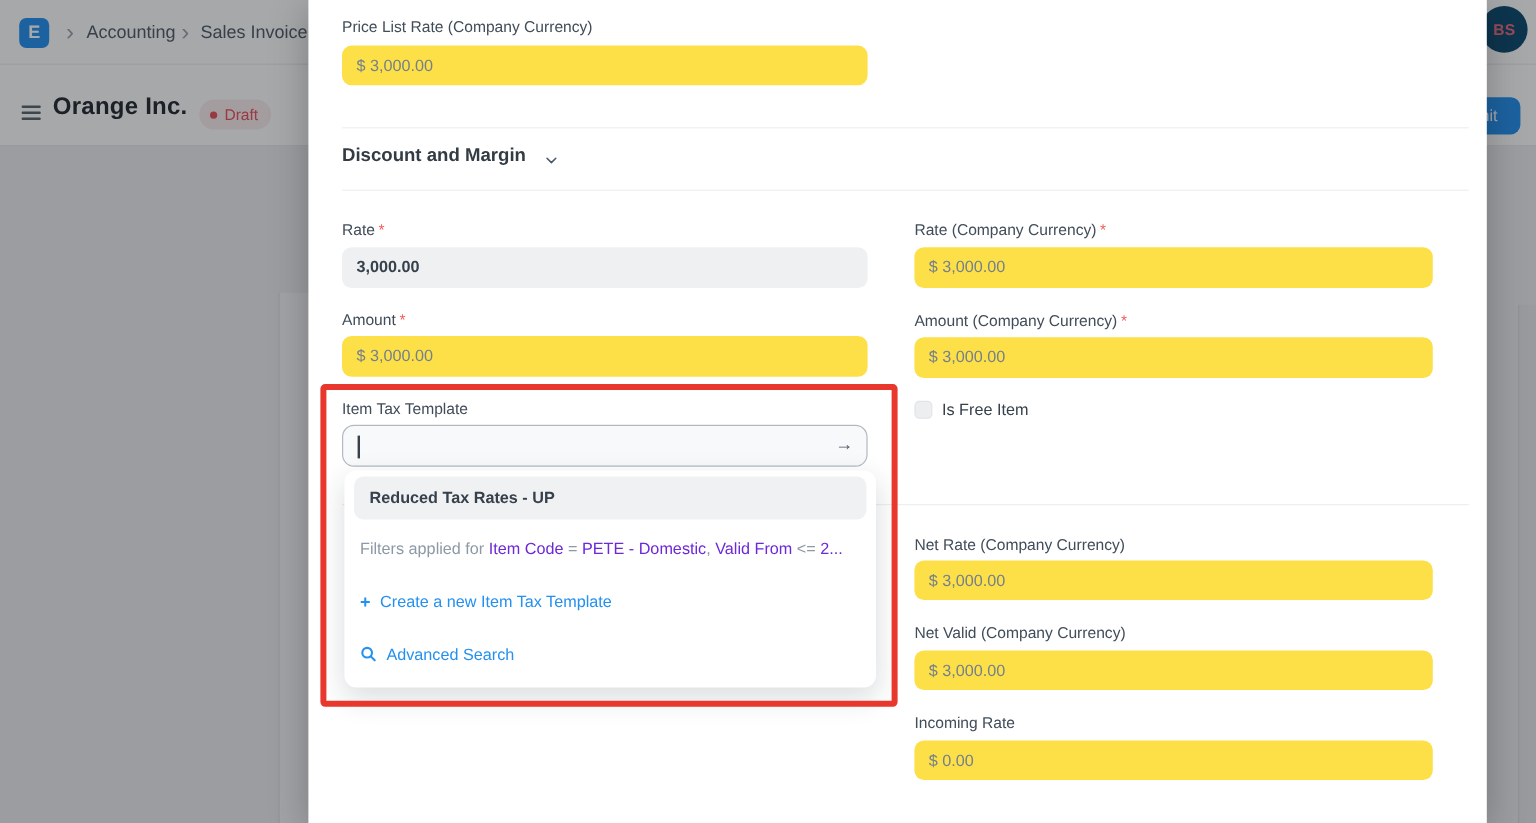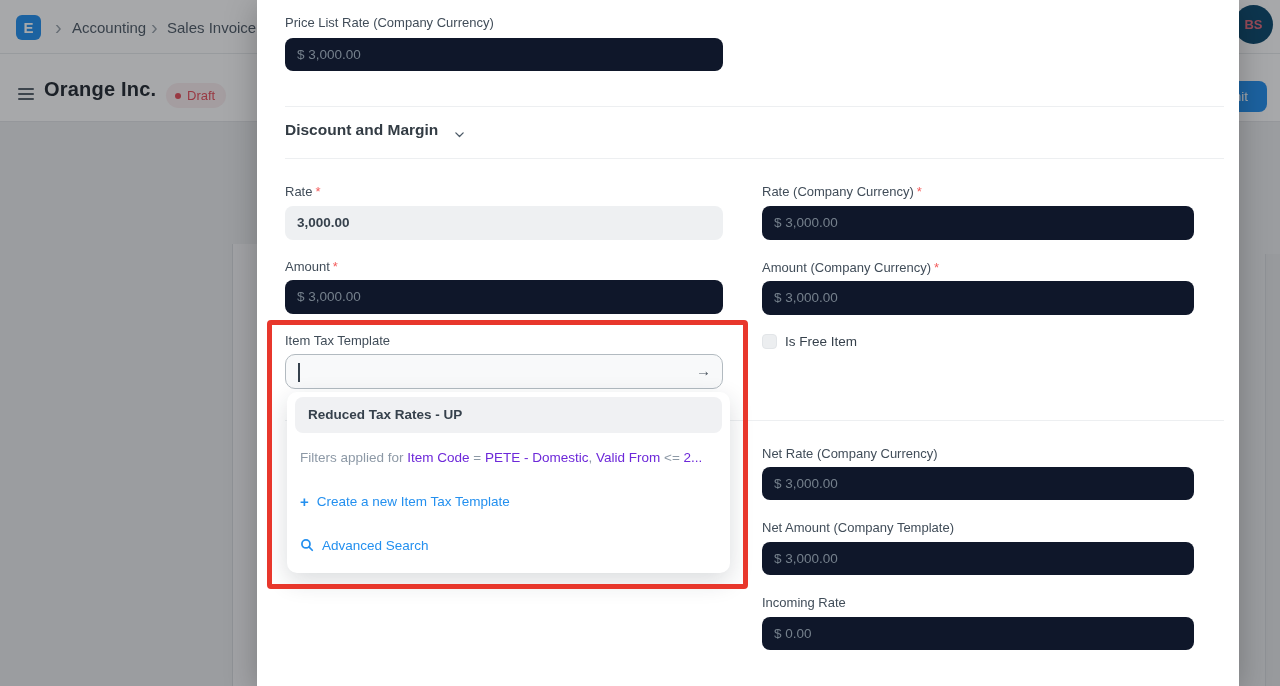--- a/index.html
+++ b/index.html
@@ -30,21 +30,21 @@
   .content-strip-left { position:absolute; left:232px; top:122px; width:26px; height:564px; background:#f7f8f9; border-left:1px solid #d9dcdf; }
   .content-strip-right { position:absolute; left:1265px; top:132px; width:15px; height:554px; background:#e7e9eb; border-left:1px solid #d9dcdf; }
 
   
   .backdrop { position:absolute; inset:0; background:rgba(16,20,24,0.37); z-index:5; }
 
   
   .modal { position:absolute; left:257px; top:0; width:982px; height:686px; background:#ffffff; z-index:10; box-shadow:0 6px 30px rgba(0,0,0,0.25); }
   .field-label { position:absolute; font-size:13px; color:#414d59; line-height:16px; white-space:nowrap; }
   .req { color:#f35c5c; margin-left:3px; }
-  .ctl { position:absolute; border-radius:8px; background:#0f172a; color:#75808c; font-size:13.5px; padding-left:12px; white-space:nowrap; overflow:hidden; }
+  .ctl { position:absolute; border-radius:8px; background:#fde047; color:#75808c; font-size:13.5px; padding-left:12px; white-space:nowrap; overflow:hidden; }
   .divider { position:absolute; left:28px; width:939px; height:1px; background:#edeff1; }
 
   .section-head { position:absolute; left:28px; top:121px; font-size:15.5px; font-weight:600; color:#333c44; }
   .section-chevron { position:absolute; left:196px; top:127px; }
 
   
   .itt-input { position:absolute; left:28px; top:354px; width:438px; height:35px; border:1px solid #b2bac0; border-radius:10px; background:#f8f9fa; }
   .itt-caret { position:absolute; left:12px; top:8px; width:1.5px; height:19px; background:#36414c; }
   .itt-arrow { position:absolute; right:11px; top:7px; font-size:15px; color:#4b5661; }
 
@@ -133,21 +133,21 @@
     <div class="ctl" style="left:505px; top:281px; width:432px; height:34px; line-height:34px;">$ 3,000.00</div>
 
     <div class="checkbox-box"></div>
     <div class="checkbox-label">Is Free Item</div>
 
     <div class="divider" style="top:420px;"></div>
 
     <div class="field-label" style="left:505px; top:446px;">Net Rate (Company Currency)</div>
     <div class="ctl" style="left:505px; top:467px; width:432px; height:33px; line-height:33px;">$ 3,000.00</div>
 
-    <div class="field-label" style="left:505px; top:520px;">Net Amount (Company Template)</div>
+    <div class="field-label" style="left:505px; top:520px;">Net Valid (Company Currency)</div>
     <div class="ctl" style="left:505px; top:542px; width:432px; height:33px; line-height:33px;">$ 3,000.00</div>
 
     <div class="field-label" style="left:505px; top:595px;">Incoming Rate</div>
     <div class="ctl" style="left:505px; top:617px; width:432px; height:33px; line-height:33px;">$ 0.00</div>
 
     <div class="dropdown">
       <div class="dd-option">Reduced Tax Rates - UP</div>
       <div class="dd-filters"><span>Filters applied for </span><b>Item Code</b><span> = </span><b>PETE - Domestic</b><span>, </span><b>Valid From</b><span> &lt;= </span><b>2...</b></div>
       <div class="dd-link link-create"><span class="plus">+</span><span>Create a new Item Tax Template</span></div>
       <div class="dd-link link-search"><span class="search-ic"><svg width="14" height="14" viewBox="0 0 16 16" fill="none">

